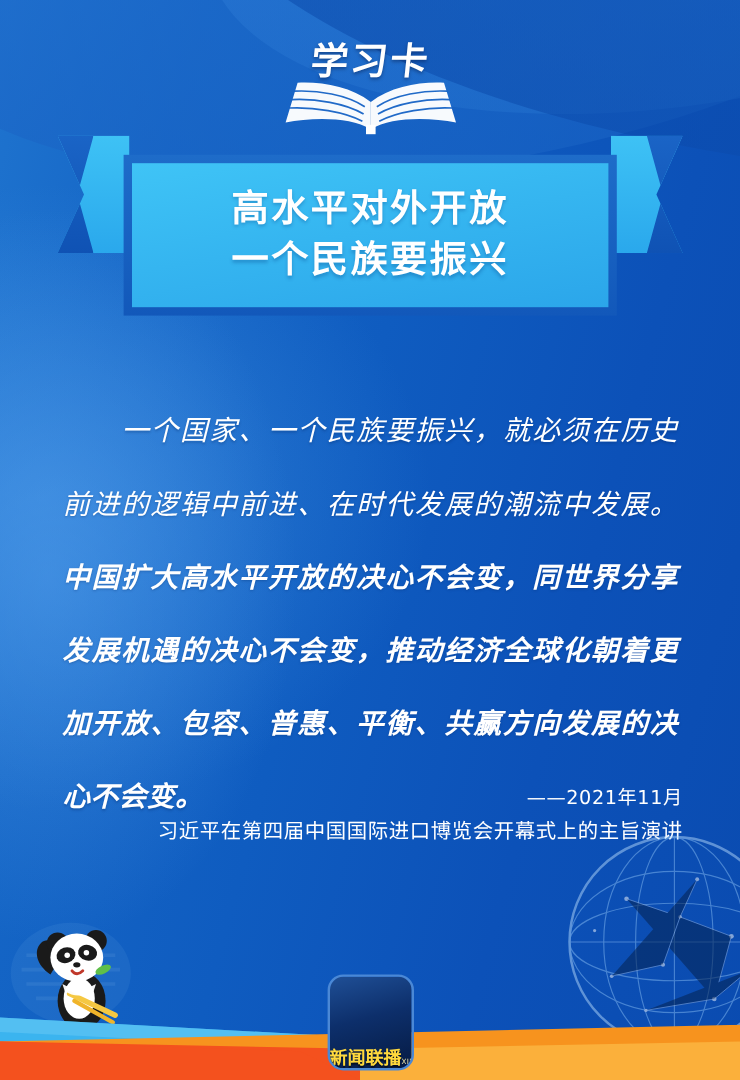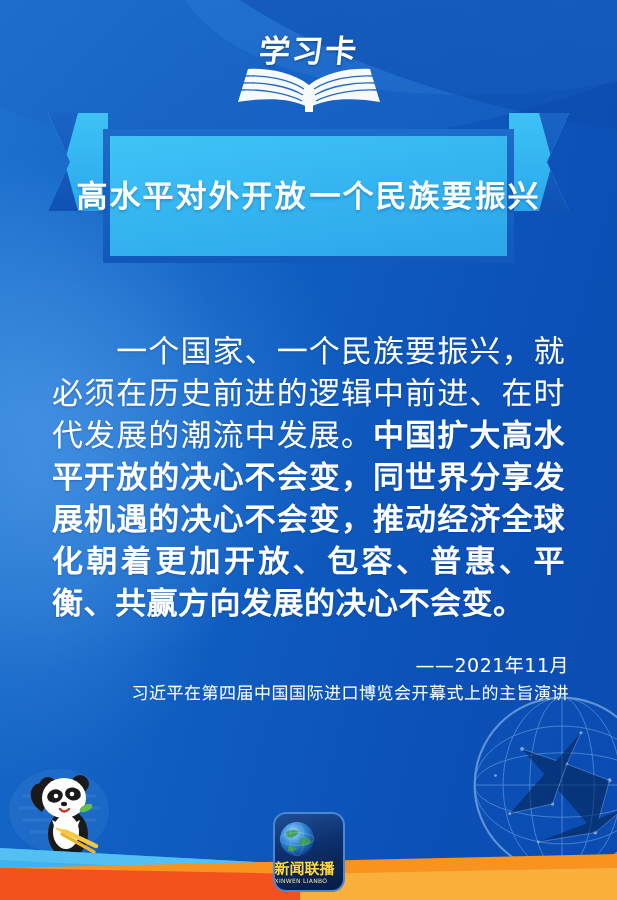--- a/index.html
+++ b/index.html
@@ -99,57 +99,58 @@
 
   .banner-frame{
     position:absolute; left:55px; top:16px;
     width:411px; height:134px;
     background:linear-gradient(180deg,#1e6cc9,#1258ba);
     padding:7px;
   }
   .banner-inner{
     width:100%; height:100%;
     background:linear-gradient(170deg,#3fc4f6 0%,#35b5f0 48%,#2ba6ea 100%);
-    display:flex; flex-direction:row;
+    display:flex; flex-direction:column;
     align-items:center; justify-content:center;
     gap:2px;
   }
   .banner-line{
     color:#ffffff;
     font-size:31px;
     font-weight:bold;
     letter-spacing:2px;
     line-height:1.32;
     white-space:nowrap;
     text-shadow:0 2px 3px rgba(0,60,130,.30);
   }
 
   
   .quote{
     position:absolute;
     left:52px; top:330px;
     width:513px;
     color:#ffffff;
-    font-size:31px;
-    line-height:42px;
+    font-size:23px;
+    line-height:61px;
     letter-spacing:.5px;
     text-align:justify;
     text-shadow:0 1px 2px rgba(0,40,100,.30);
+    font-style:italic;
   }
   .quote .lead{ font-weight:normal; }
   .quote .emph{ font-weight:bold; }
 
   
   .attrib{
     position:absolute;
     left:52px; right:48px; top:650px;
     text-align:right;
     color:#ffffff;
   }
-  .attrib-date{ font-size:19px; line-height:30px; letter-spacing:.5px; }
+  .attrib-date{ font-size:16px; line-height:30px; letter-spacing:.5px; }
   .attrib-src{ font-size:17px; line-height:30px; letter-spacing:.5px;font-family:Liberation Mono, monospace; }
 
   
   .bottom{
     position:absolute; left:0; right:0; bottom:0;
     height:160px;
   }
   .wave-cyan{
     position:absolute; left:0; bottom:0; width:100%; height:70px;
   }
@@ -176,21 +177,21 @@
 
   
   .news-badge{
     position:absolute; left:50%; transform:translateX(-50%);
     bottom:8px;
     width:72px; height:80px;
     border-radius:13px;
     background:linear-gradient(165deg,#1f4f96 0%,#0d2f6b 45%,#061b44 100%);
     border:2px solid #4a88d6;
     overflow:hidden;
-    display:flex; flex-direction:column; align-items:flex-start;
+    display:flex; flex-direction:row; align-items:flex-end;
     padding-top:6px;
   }
   .badge-globe{ width:44px; height:40px; }
   .badge-cn{
     font-size:15px; font-weight:bold; color:#ffd93d;
     letter-spacing:0px; line-height:16px; margin-top:1px;
     text-shadow:0 1px 1px rgba(0,0,0,.6);
     white-space:nowrap;
   }
   .badge-py{

